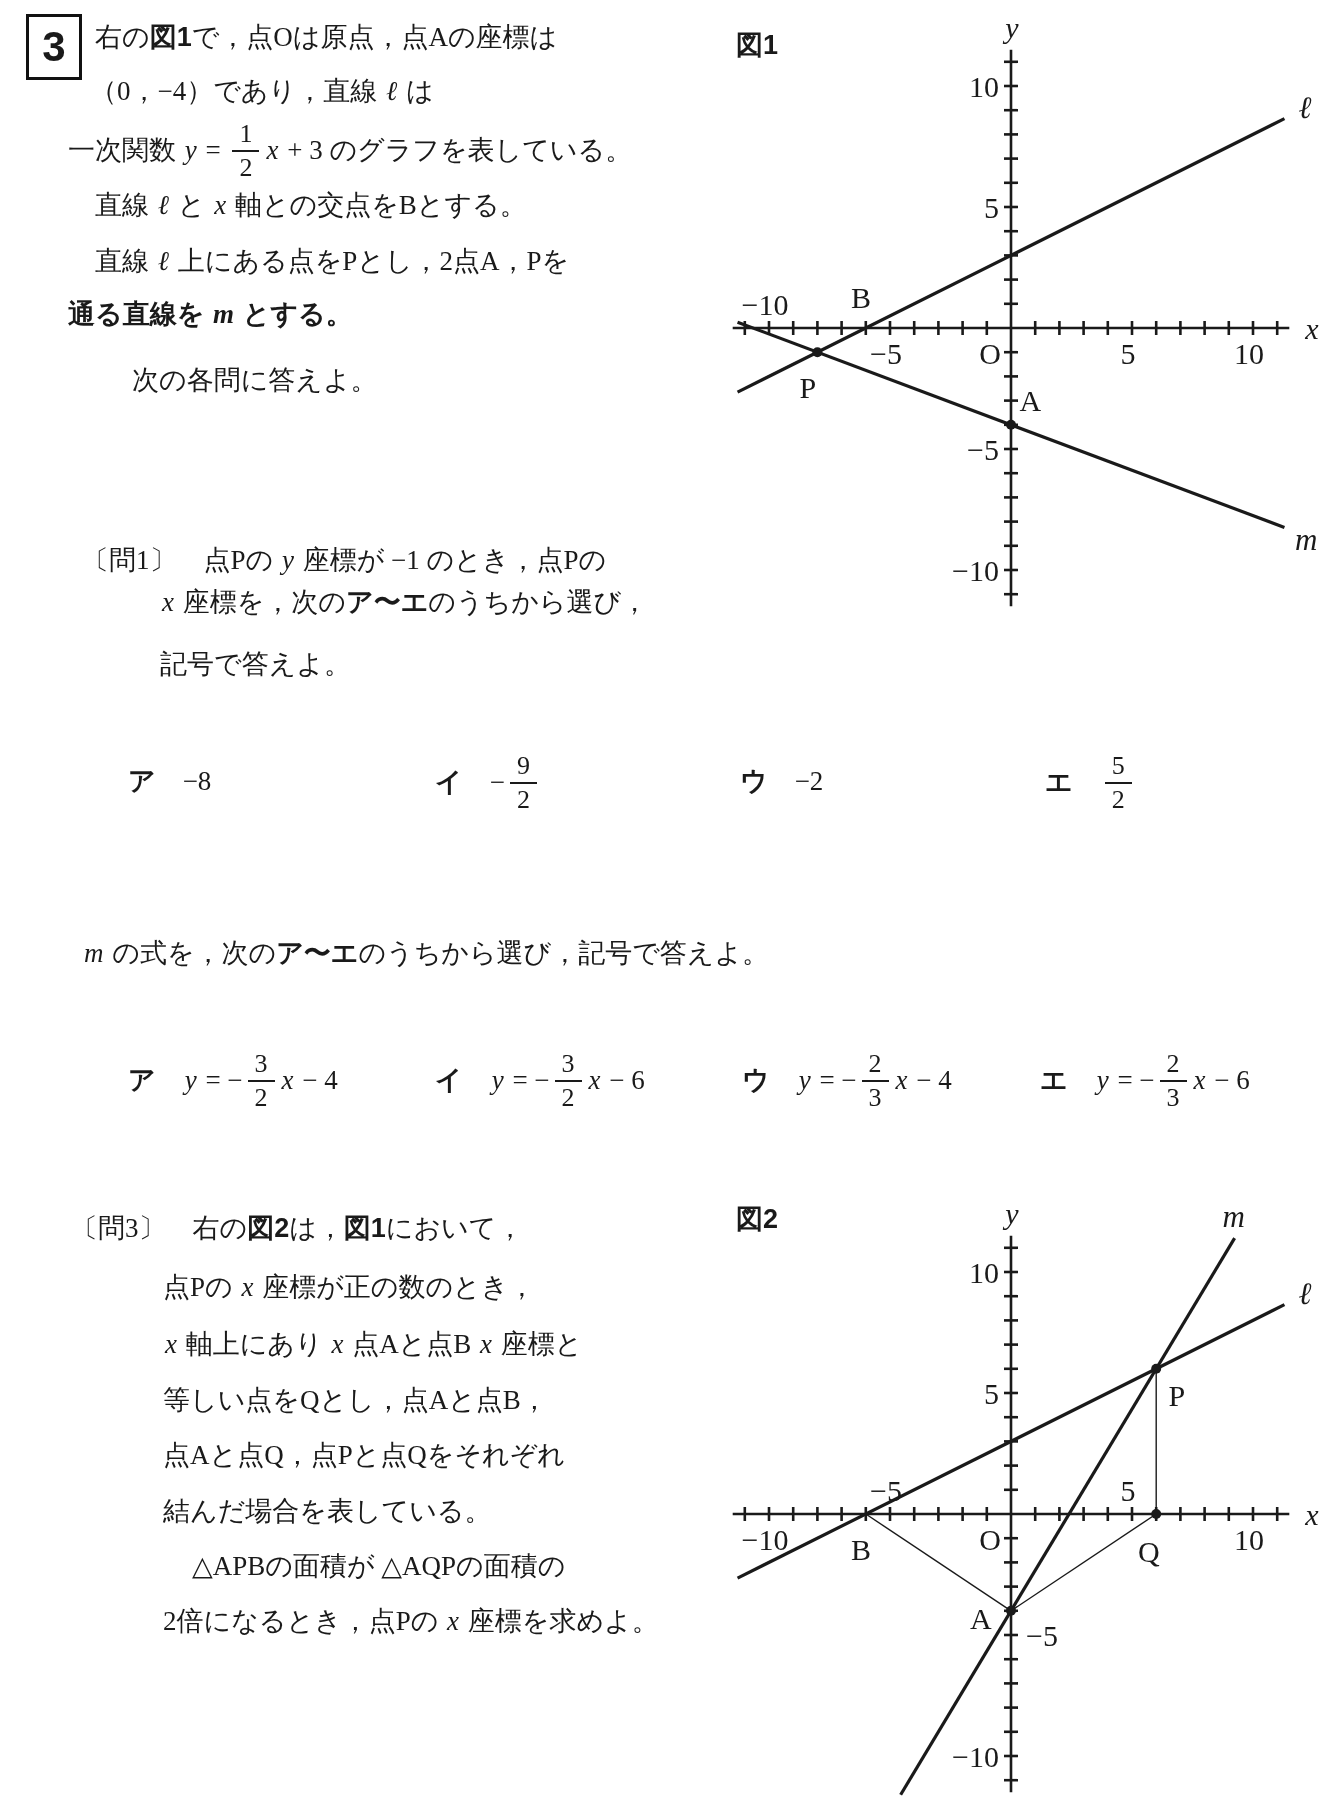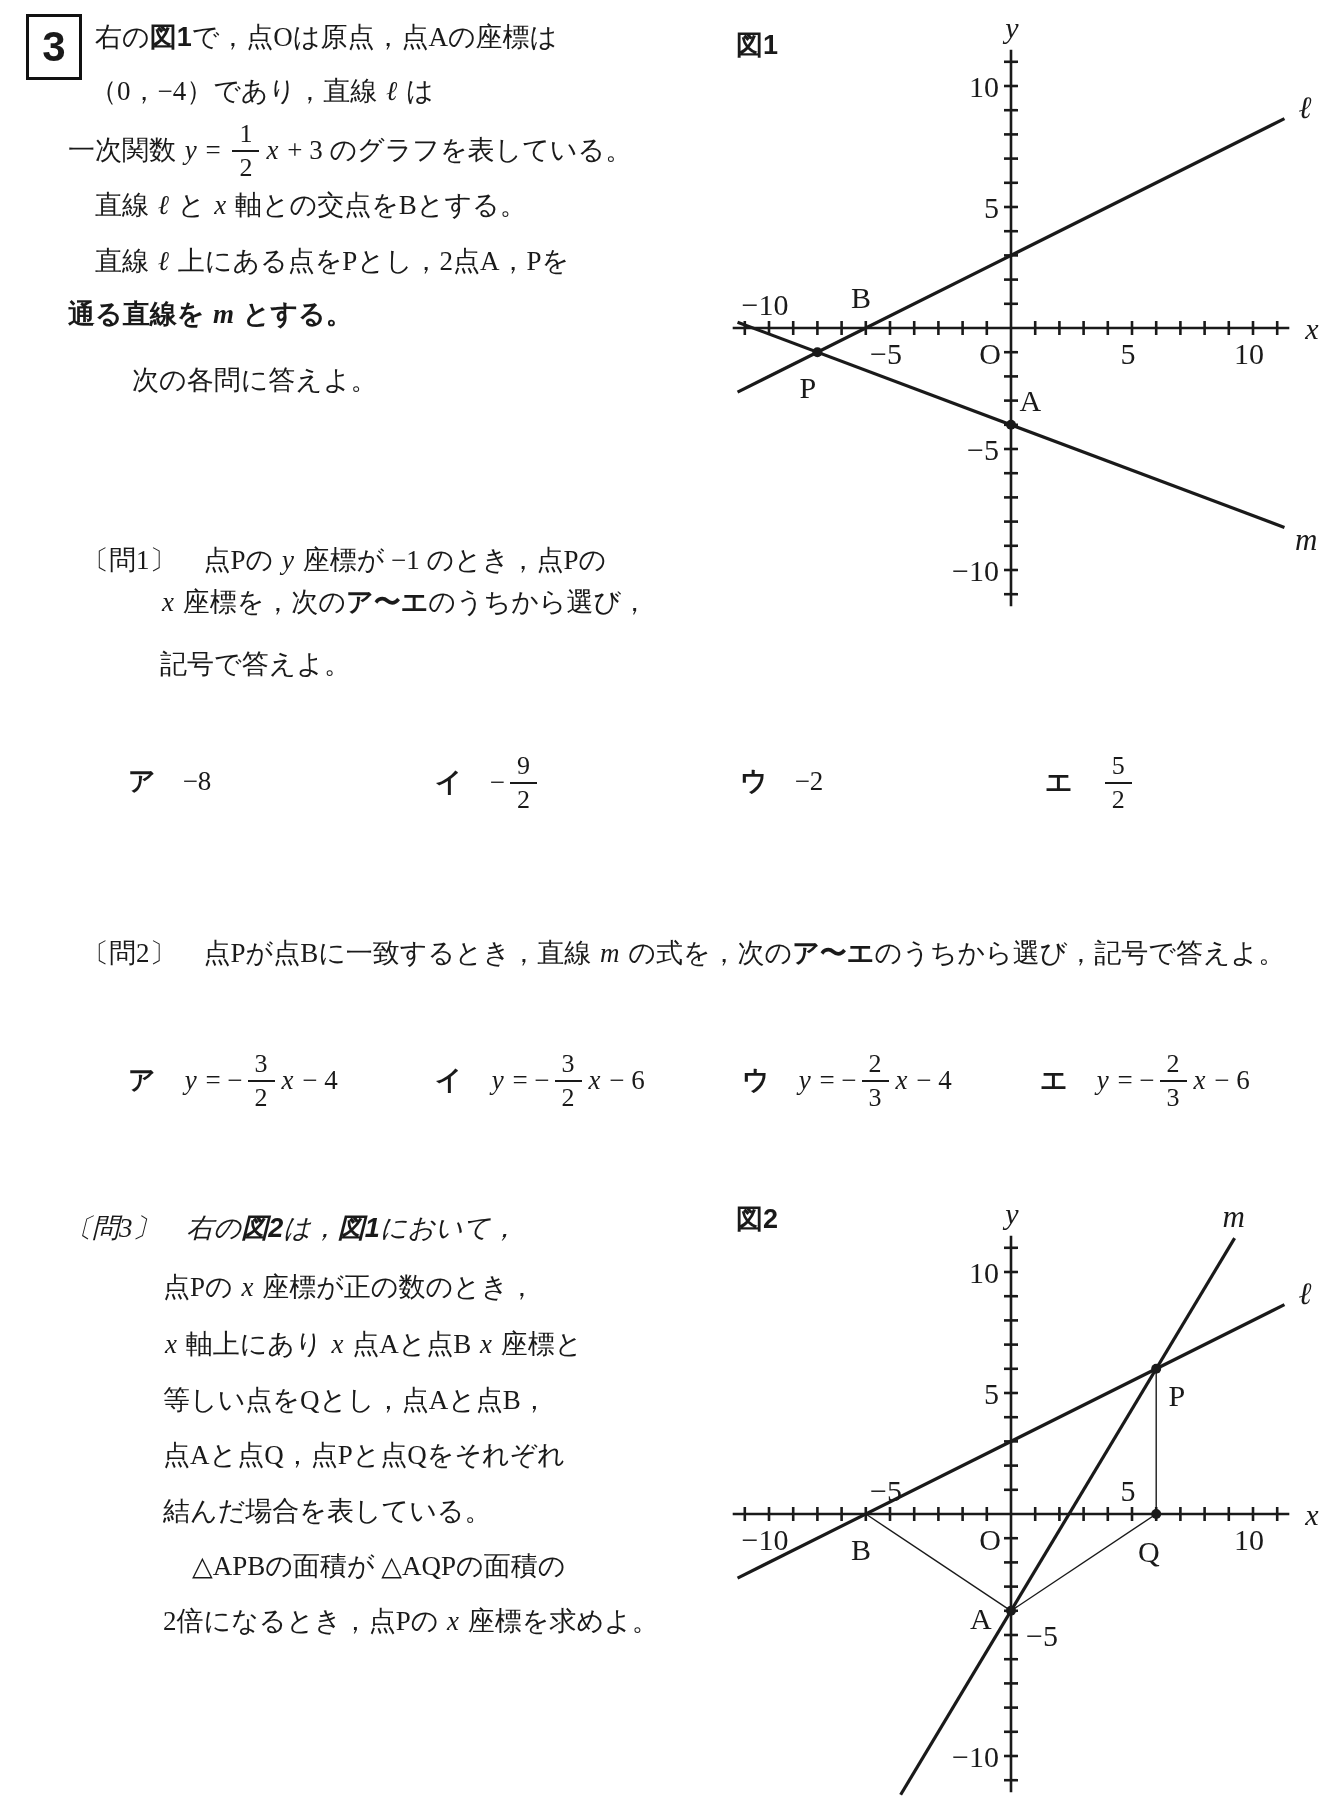--- a/index.html
+++ b/index.html
@@ -36,26 +36,26 @@
       <div class="line" style="left: 68px; top: 299px; font-weight: bold;"><span class="r">通る直線を </span><span class="it">m</span><span class="r"> とする。</span></div>
       <div class="line" style="left: 95px; top: 365px; margin-left: 37px;"><span class="r">次の各問に答えよ。</span></div>
       <div class="line" style="left: 736px; top: 30px;"><span class="b">図1</span></div>
       <div class="line" style="left: 82px; top: 524px; margin-top: 21px;"><span class="r">〔問1〕　点Pの </span><span class="it">y</span><span class="r"> 座標が −1 のとき，点Pの</span></div>
       <div class="line" style="left: 160px; top: 587px;"><span class="it">x</span><span class="r"> 座標を，次の</span><span class="b">ア〜エ</span><span class="r">のうちから選び，</span></div>
       <div class="line" style="left: 160px; top: 649px;"><span class="r">記号で答えよ。</span></div>
       <div class="line" style="left: 128px; top: 766px;"><span class="b">ア</span><span class="r">　−8</span></div>
       <div class="line" style="left: 435px; top: 751px;"><span class="b">イ</span><span class="r">　−</span><span class="frac"><span class="num">9</span><span class="den">2</span></span></div>
       <div class="line" style="left: 740px; top: 766px;"><span class="b">ウ</span><span class="r">　−2</span></div>
       <div class="line" style="left: 1045px; top: 751px;"><span class="b">エ</span><span class="r">　</span><span class="frac"><span class="num">5</span><span class="den">2</span></span></div>
-      <div class="line" style="left: 82px; top: 938px;"><span class="r">〔問2〕　点Pが点Bに一致するとき，直線 </span><span class="it">m</span><span class="r"> の式を，次の</span><span class="b">ア〜エ</span><span class="r">のうちから選び，記号で答えよ。</span></div>
+      <div class="line" style="left: 82px; top: 938px;"><span class="it">m</span><span class="r"> の式を，次の</span><span class="b">ア〜エ</span><span class="r">のうちから選び，記号で答えよ。</span></div>
       <div class="line" style="left: 128px; top: 1049px;"><span class="b">ア</span><span class="r">　</span><span class="it">y</span><span class="r"> = −</span><span class="frac"><span class="num">3</span><span class="den">2</span></span><span class="it">x</span><span class="r"> − 4</span></div>
       <div class="line" style="left: 435px; top: 1049px;"><span class="b">イ</span><span class="r">　</span><span class="it">y</span><span class="r"> = −</span><span class="frac"><span class="num">3</span><span class="den">2</span></span><span class="it">x</span><span class="r"> − 6</span></div>
       <div class="line" style="left: 742px; top: 1049px;"><span class="b">ウ</span><span class="r">　</span><span class="it">y</span><span class="r"> = −</span><span class="frac"><span class="num">2</span><span class="den">3</span></span><span class="it">x</span><span class="r"> − 4</span></div>
       <div class="line" style="left: 1040px; top: 1049px;"><span class="b">エ</span><span class="r">　</span><span class="it">y</span><span class="r"> = −</span><span class="frac"><span class="num">2</span><span class="den">3</span></span><span class="it">x</span><span class="r"> − 6</span></div>
-      <div class="line" style="left: 65px; top: 1213px; font-style: italic;"><span class="r">〔問3〕　右の</span><span class="b">図2</span><span class="r">は，</span><span class="b">図1</span><span class="r">において，</span></div>
+      <div class="line" style="left: 71px; top: 1213px;"><span class="r">〔問3〕　右の</span><span class="b">図2</span><span class="r">は，</span><span class="b">図1</span><span class="r">において，</span></div>
       <div class="line" style="left: 163px; top: 1272px;"><span class="r">点Pの </span><span class="it">x</span><span class="r"> 座標が正の数のとき，</span></div>
       <div class="line" style="left: 163px; top: 1329px;"><span class="it">x</span><span class="r"> 軸上にあり </span><span class="it">x</span><span class="r"> 点Aと点B </span><span class="it">x</span><span class="r"> 座標と</span></div>
       <div class="line" style="left: 163px; top: 1385px;"><span class="r">等しい点をQとし，点Aと点B，</span></div>
       <div class="line" style="left: 163px; top: 1440px;"><span class="r">点Aと点Q，点Pと点Qをそれぞれ</span></div>
       <div class="line" style="left: 163px; top: 1496px;"><span class="r">結んだ場合を表している。</span></div>
       <div class="line" style="left: 192px; top: 1551px;"><span class="r">△APBの面積が △AQPの面積の</span></div>
       <div class="line" style="left: 163px; top: 1606px;"><span class="r">2倍になるとき，点Pの </span><span class="it">x</span><span class="r"> 座標を求めよ。</span></div>
       <div class="line" style="left: 736px; top: 1204px;"><span class="b">図2</span></div>
     </div>
   <svg class="fig" xmlns="http://www.w3.org/2000/svg" viewBox="0 0 620 620" style="left: 699px; top: 10px; width: 620px; height: 620px;">

